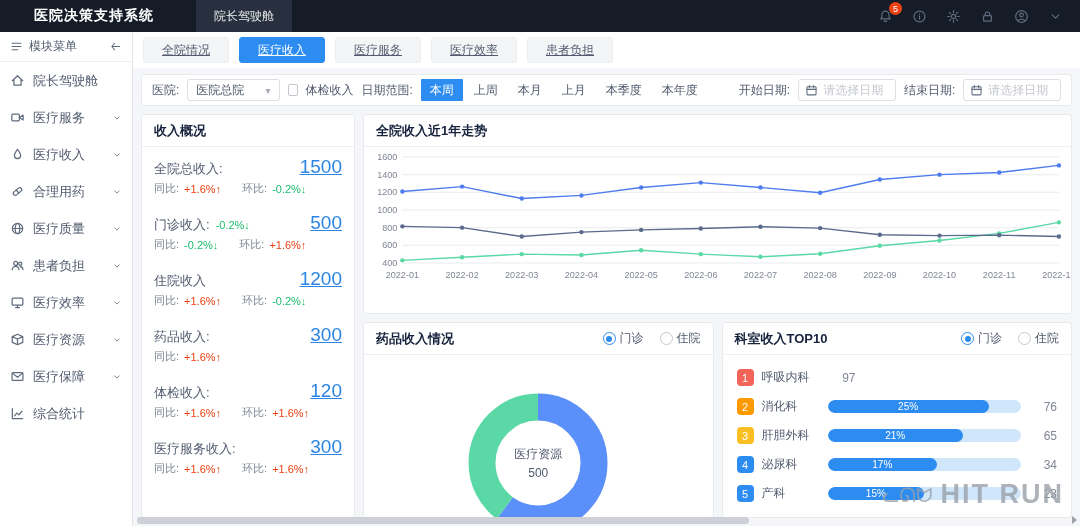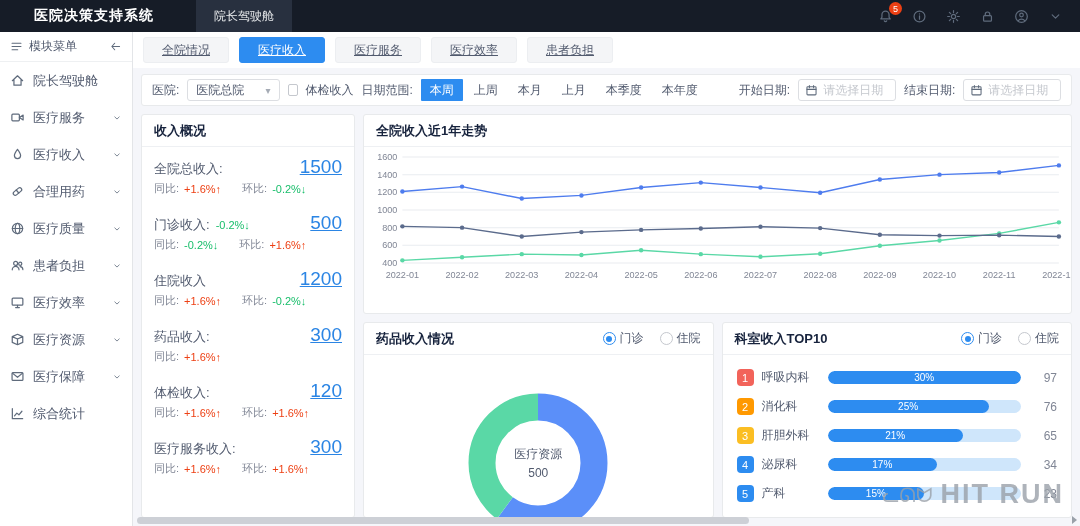--- a/index.html
+++ b/index.html
@@ -500,25 +500,20 @@
                 <span class="radio-item">
                   <span class="radio"></span>
                   <span>住院</span>
                 </span>
               </div>
           </div>
           <div class="dept-body" id="dept-rows">
               <div class="dept-row">
                 <span class="rank-badge" style="background: rgb(242, 99, 90);">1</span>
                 <span class="dept-name">呼吸内科</span>
-                <div class="bar-track" style="background: rgb(207, 230, 251);">
-                  <div class="bar-fill" style="width: 100%; background: rgb(45, 140, 240);">
-                    <span>30%</span>
-                  </div>
-                </div>
                 <span class="dept-val">97</span>
               </div>
               <div class="dept-row">
                 <span class="rank-badge" style="background: rgb(255, 153, 0);">2</span>
                 <span class="dept-name">消化科</span>
                 <div class="bar-track" style="background: rgb(207, 230, 251);">
                   <div class="bar-fill" style="width: 83.3333%; background: rgb(45, 140, 240);">
                     <span>25%</span>
                   </div>
                 </div>

